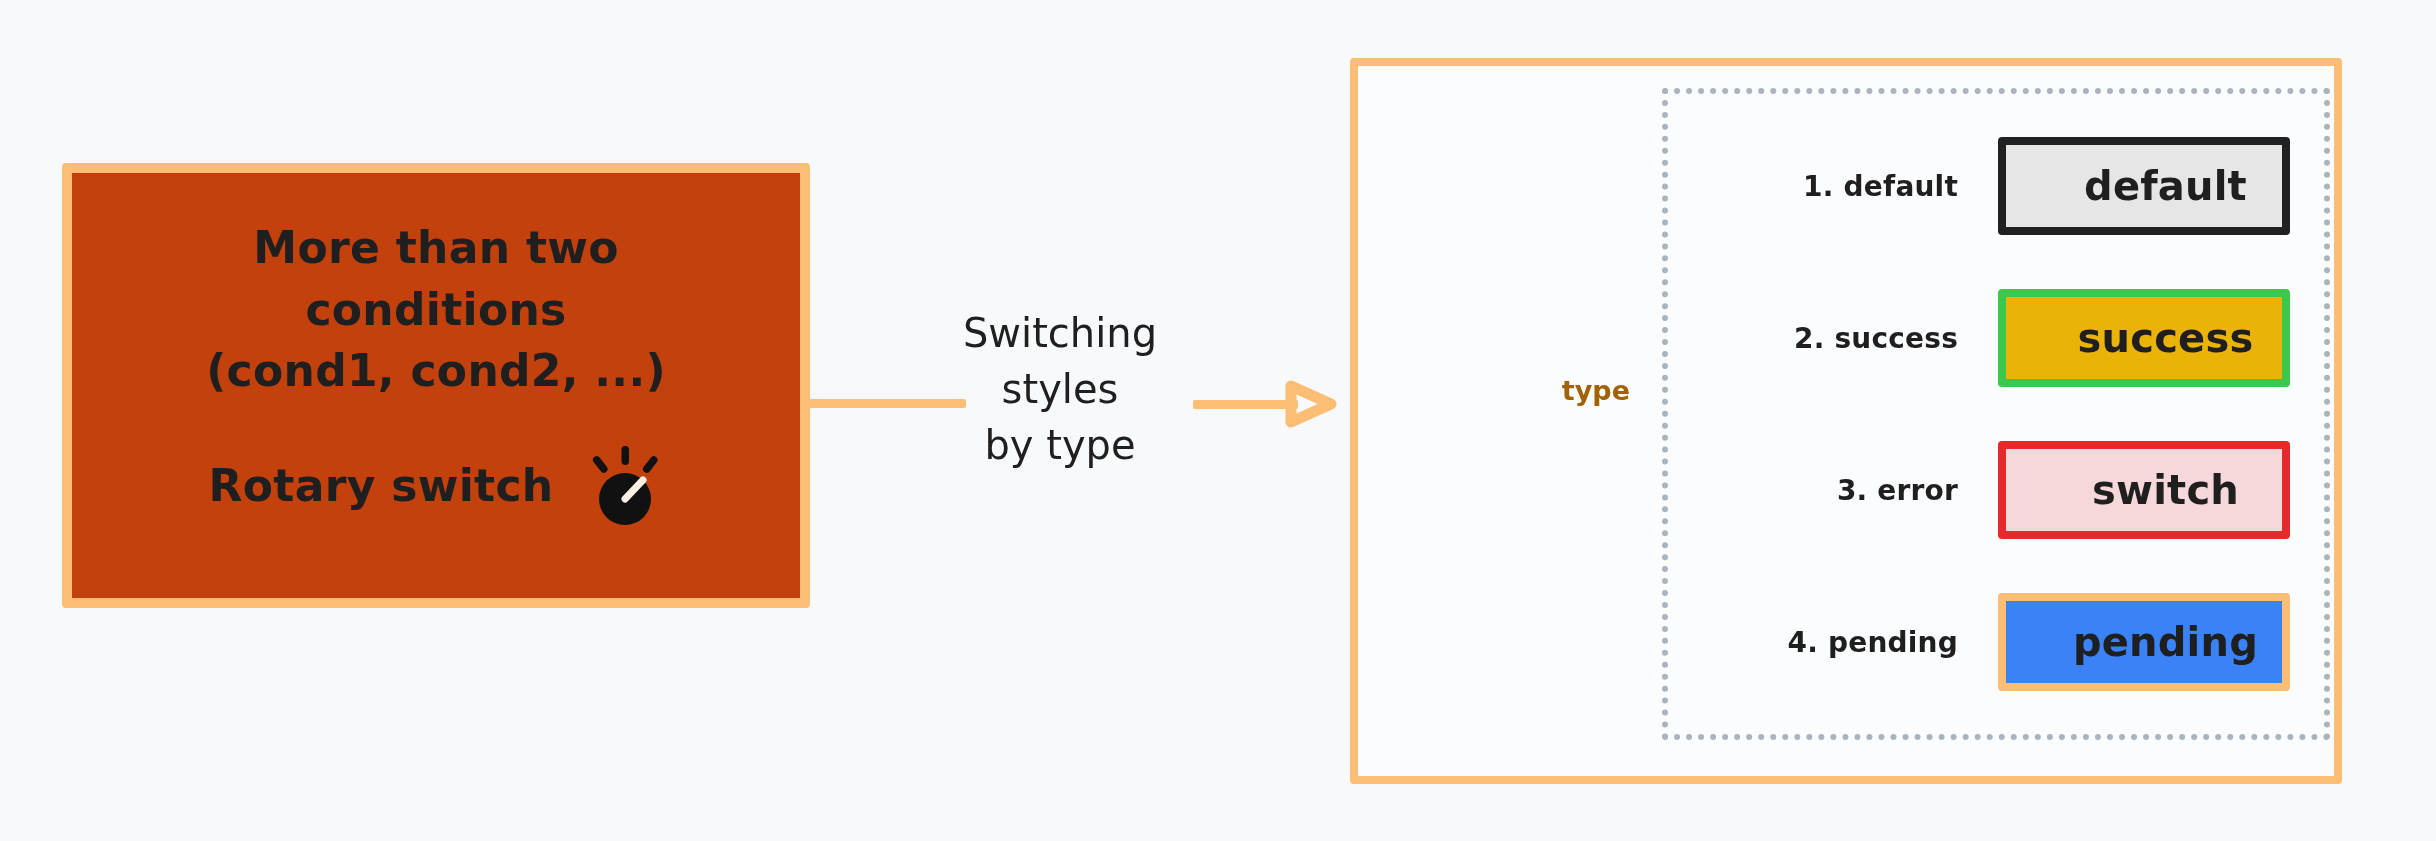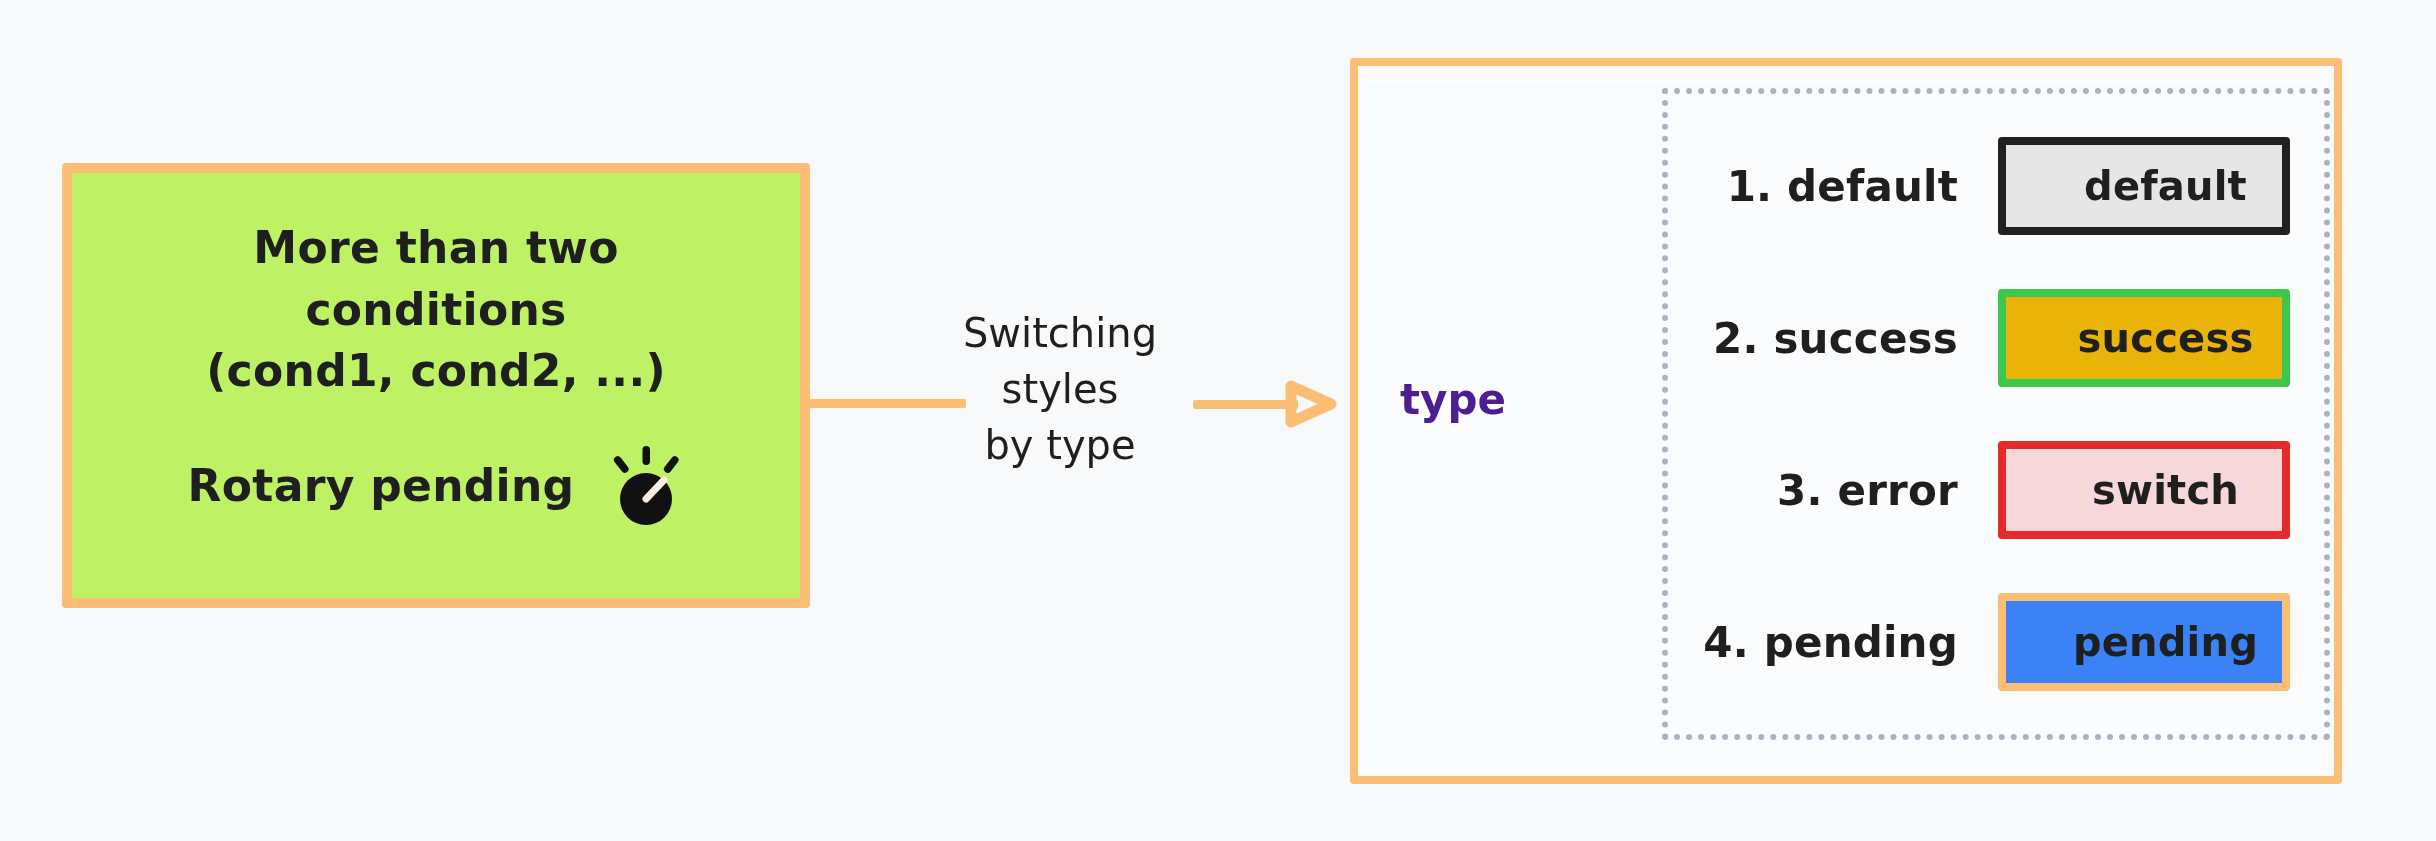--- a/index.html
+++ b/index.html
@@ -22,21 +22,21 @@
   }
 
   
   .left-card {
     position: absolute;
     left: 62px;
     top: 163px;
     width: 748px;
     height: 445px;
     box-sizing: border-box;
-    background: #bef264;
+    background: #c2410c;
     border: 10px solid #fcbd74;
     border-radius: 4px;
     display: flex;
     flex-direction: column;
     align-items: center;
     justify-content: flex-start;
   }
   .left-card-title {
     margin-top: 44px;
     width: 100%;
@@ -109,24 +109,24 @@
     box-sizing: border-box;
     background: #fbfcfd;
     border: 8px solid #fcbd74;
     border-radius: 4px;
   }
   .type-label {
     position: absolute;
     left: 1400px;
     top: 375px;
     width: 230px;
-    text-align: left;
-    font-size: 42px;
-    font-weight: 700;
-    color: #4c1d95;
+    text-align: right;
+    font-size: 27px;
+    font-weight: 700;
+    color: #a16207;
   }
 
   
   .dotted-box {
     position: absolute;
     left: 1662px;
     top: 88px;
     width: 668px;
     height: 652px;
     box-sizing: border-box;
@@ -149,21 +149,21 @@
   .row {
     display: flex;
     align-items: center;
     height: 118px;
   }
   .row-label {
     flex: 0 0 318px;
     text-align: right;
     padding-right: 40px;
     box-sizing: border-box;
-    font-size: 42px;
+    font-size: 28px;
     font-weight: 700;
     color: #1f1f1f;
     letter-spacing: 0.2px;
   }
   .badge {
     flex: 0 0 292px;
     height: 98px;
     box-sizing: border-box;
     display: flex;
     align-items: center;
@@ -185,21 +185,21 @@
 </head>
 <body>
 
 <div id="canvas">
 
   <div class="left-card">
     <div class="left-card-title">More than two
 conditions
 (cond1, cond2, ...)</div>
     <div class="left-card-footer">
-      <div class="left-card-footer-label">Rotary pending</div>
+      <div class="left-card-footer-label">Rotary switch</div>
       <svg class="rotary-icon" viewBox="0 0 76 80">
         <g fill="#111111">
           <rect x="34.5" y="0" width="7.5" height="19" rx="3.7"></rect>
           <rect x="9.5" y="9" width="7.5" height="19" rx="3.7" transform="rotate(-38 13.2 18.5)"></rect>
           <rect x="59.5" y="9" width="7.5" height="19" rx="3.7" transform="rotate(38 63.2 18.5)"></rect>
         </g>
         <circle cx="38" cy="53" r="26" fill="#111111"></circle>
         <line x1="38" y1="53" x2="56" y2="34" stroke="#f9efe3" stroke-width="7" stroke-linecap="round"></line>
       </svg>
     </div>

